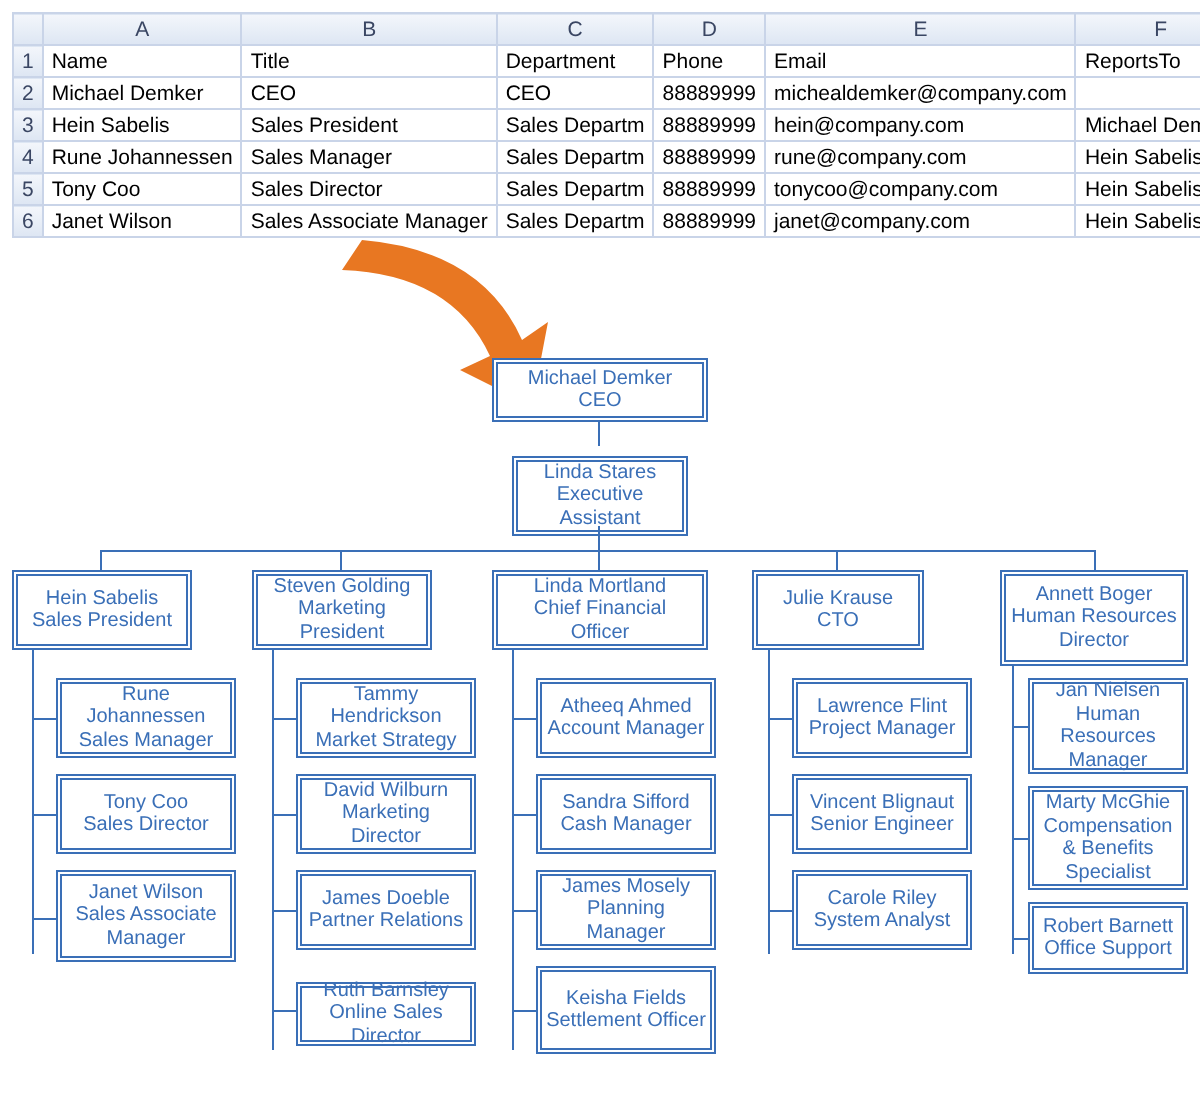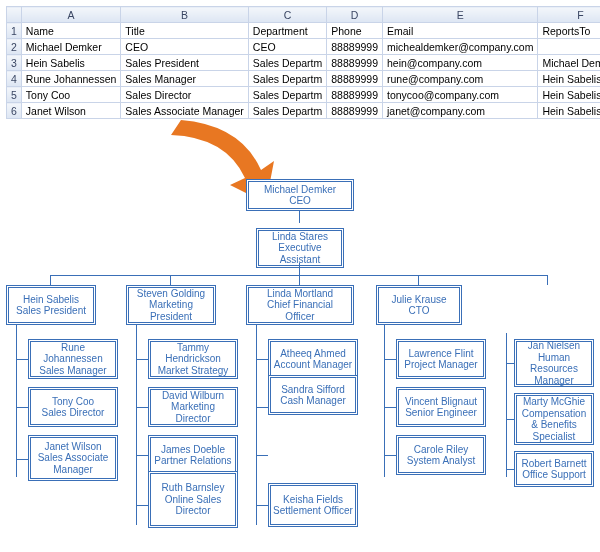--- a/index.html
+++ b/index.html
@@ -187,20 +187,24 @@
     <span>Marketing President</span>
   </div>
   <div class="node" style="left:240px; top:106px; width:108px; height:40px;">
     <span>Linda Mortland</span>
     <span>Chief Financial Officer</span>
   </div>
   <div class="node" style="left:370px; top:106px; width:86px; height:40px;">
     <span>Julie Krause</span>
     <span>CTO</span>
   </div>
+  <div class="node" style="left:494px; top:106px; width:94px; height:48px;">
+    <span>Annett Boger</span>
+    <span>Human Resources Director</span>
+  </div>
 
   <div class="conn" style="left:10px; top:146px; width:1px; height:152px;"></div>
   <div class="conn" style="left:130px; top:146px; width:1px; height:200px;"></div>
   <div class="conn" style="left:250px; top:146px; width:1px; height:200px;"></div>
   <div class="conn" style="left:378px; top:146px; width:1px; height:152px;"></div>
   <div class="conn" style="left:500px; top:154px; width:1px; height:144px;"></div>
 
   <div class="conn" style="left:10px; top:180px; width:12px; height:1px;"></div>
   <div class="node" style="left:22px; top:160px; width:90px; height:40px;">
     <span>Rune Johannessen</span>
@@ -226,36 +230,40 @@
   <div class="node" style="left:142px; top:208px; width:90px; height:40px;text-align:center;">
     <span>David Wilburn</span>
     <span>Marketing Director</span>
   </div>
   <div class="conn" style="left:130px; top:276px; width:12px; height:1px;"></div>
   <div class="node" style="left:142px; top:256px; width:90px; height:40px;text-align:center;">
     <span>James Doeble</span>
     <span>Partner Relations</span>
   </div>
   <div class="conn" style="left:130px; top:326px; width:12px; height:1px;"></div>
-  <div class="node" style="left:142px; top:292px; width:90px; height:57px;">
+  <div class="node" style="left:142px; top:312px; width:90px; height:32px;">
     <span>Ruth Barnsley</span>
     <span>Online Sales Director</span>
   </div>
 
   <div class="conn" style="left:250px; top:180px; width:12px; height:1px;"></div>
   <div class="node" style="left:262px; top:160px; width:90px; height:40px;">
     <span>Atheeq Ahmed</span>
     <span>Account Manager</span>
   </div>
   <div class="conn" style="left:250px; top:228px; width:12px; height:1px;"></div>
-  <div class="node" style="left:262px; top:196px; width:90px; height:40px;">
+  <div class="node" style="left:262px; top:208px; width:90px; height:40px;">
     <span>Sandra Sifford</span>
     <span>Cash Manager</span>
   </div>
   <div class="conn" style="left:250px; top:276px; width:12px; height:1px;"></div>
+  <div class="node" style="left:262px; top:256px; width:90px; height:40px;">
+    <span>James Mosely</span>
+    <span>Planning Manager</span>
+  </div>
   <div class="conn" style="left:250px; top:326px; width:12px; height:1px;"></div>
   <div class="node" style="left:262px; top:304px; width:90px; height:44px;">
     <span>Keisha Fields</span>
     <span>Settlement Officer</span>
   </div>
 
   <div class="conn" style="left:378px; top:180px; width:12px; height:1px;"></div>
   <div class="node" style="left:390px; top:160px; width:90px; height:40px;">
     <span>Lawrence Flint</span>
     <span>Project Manager</span>

